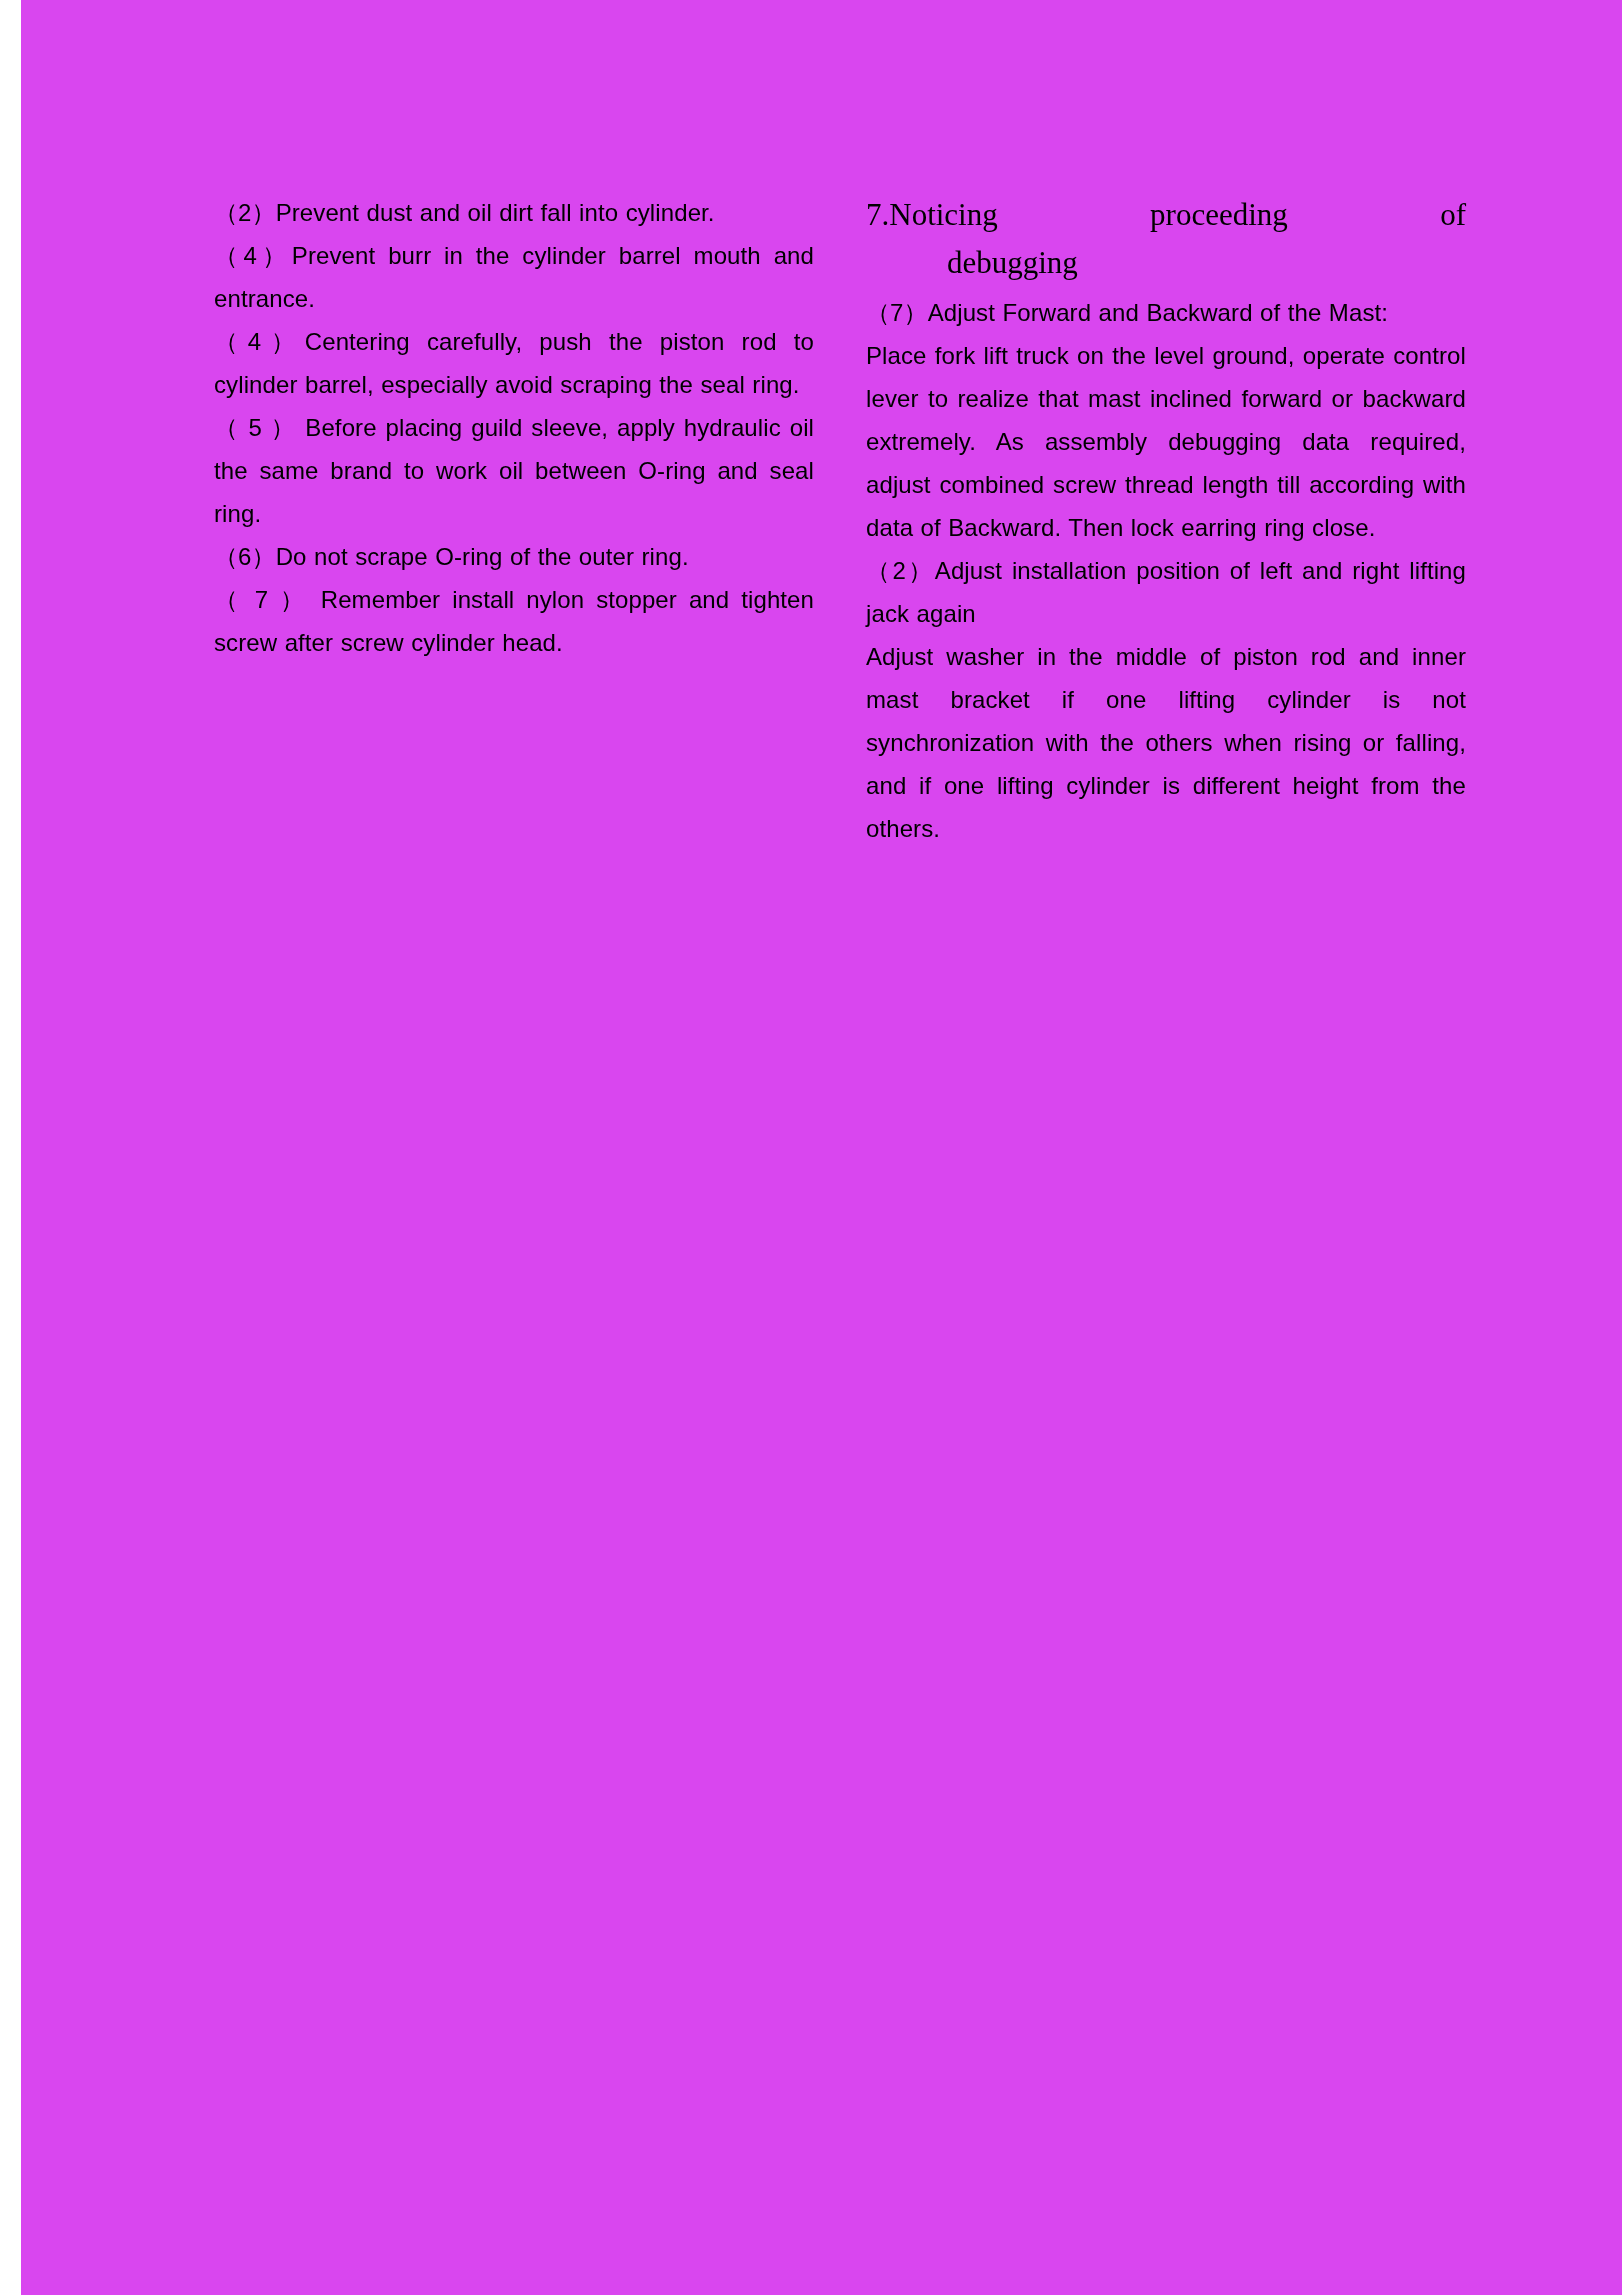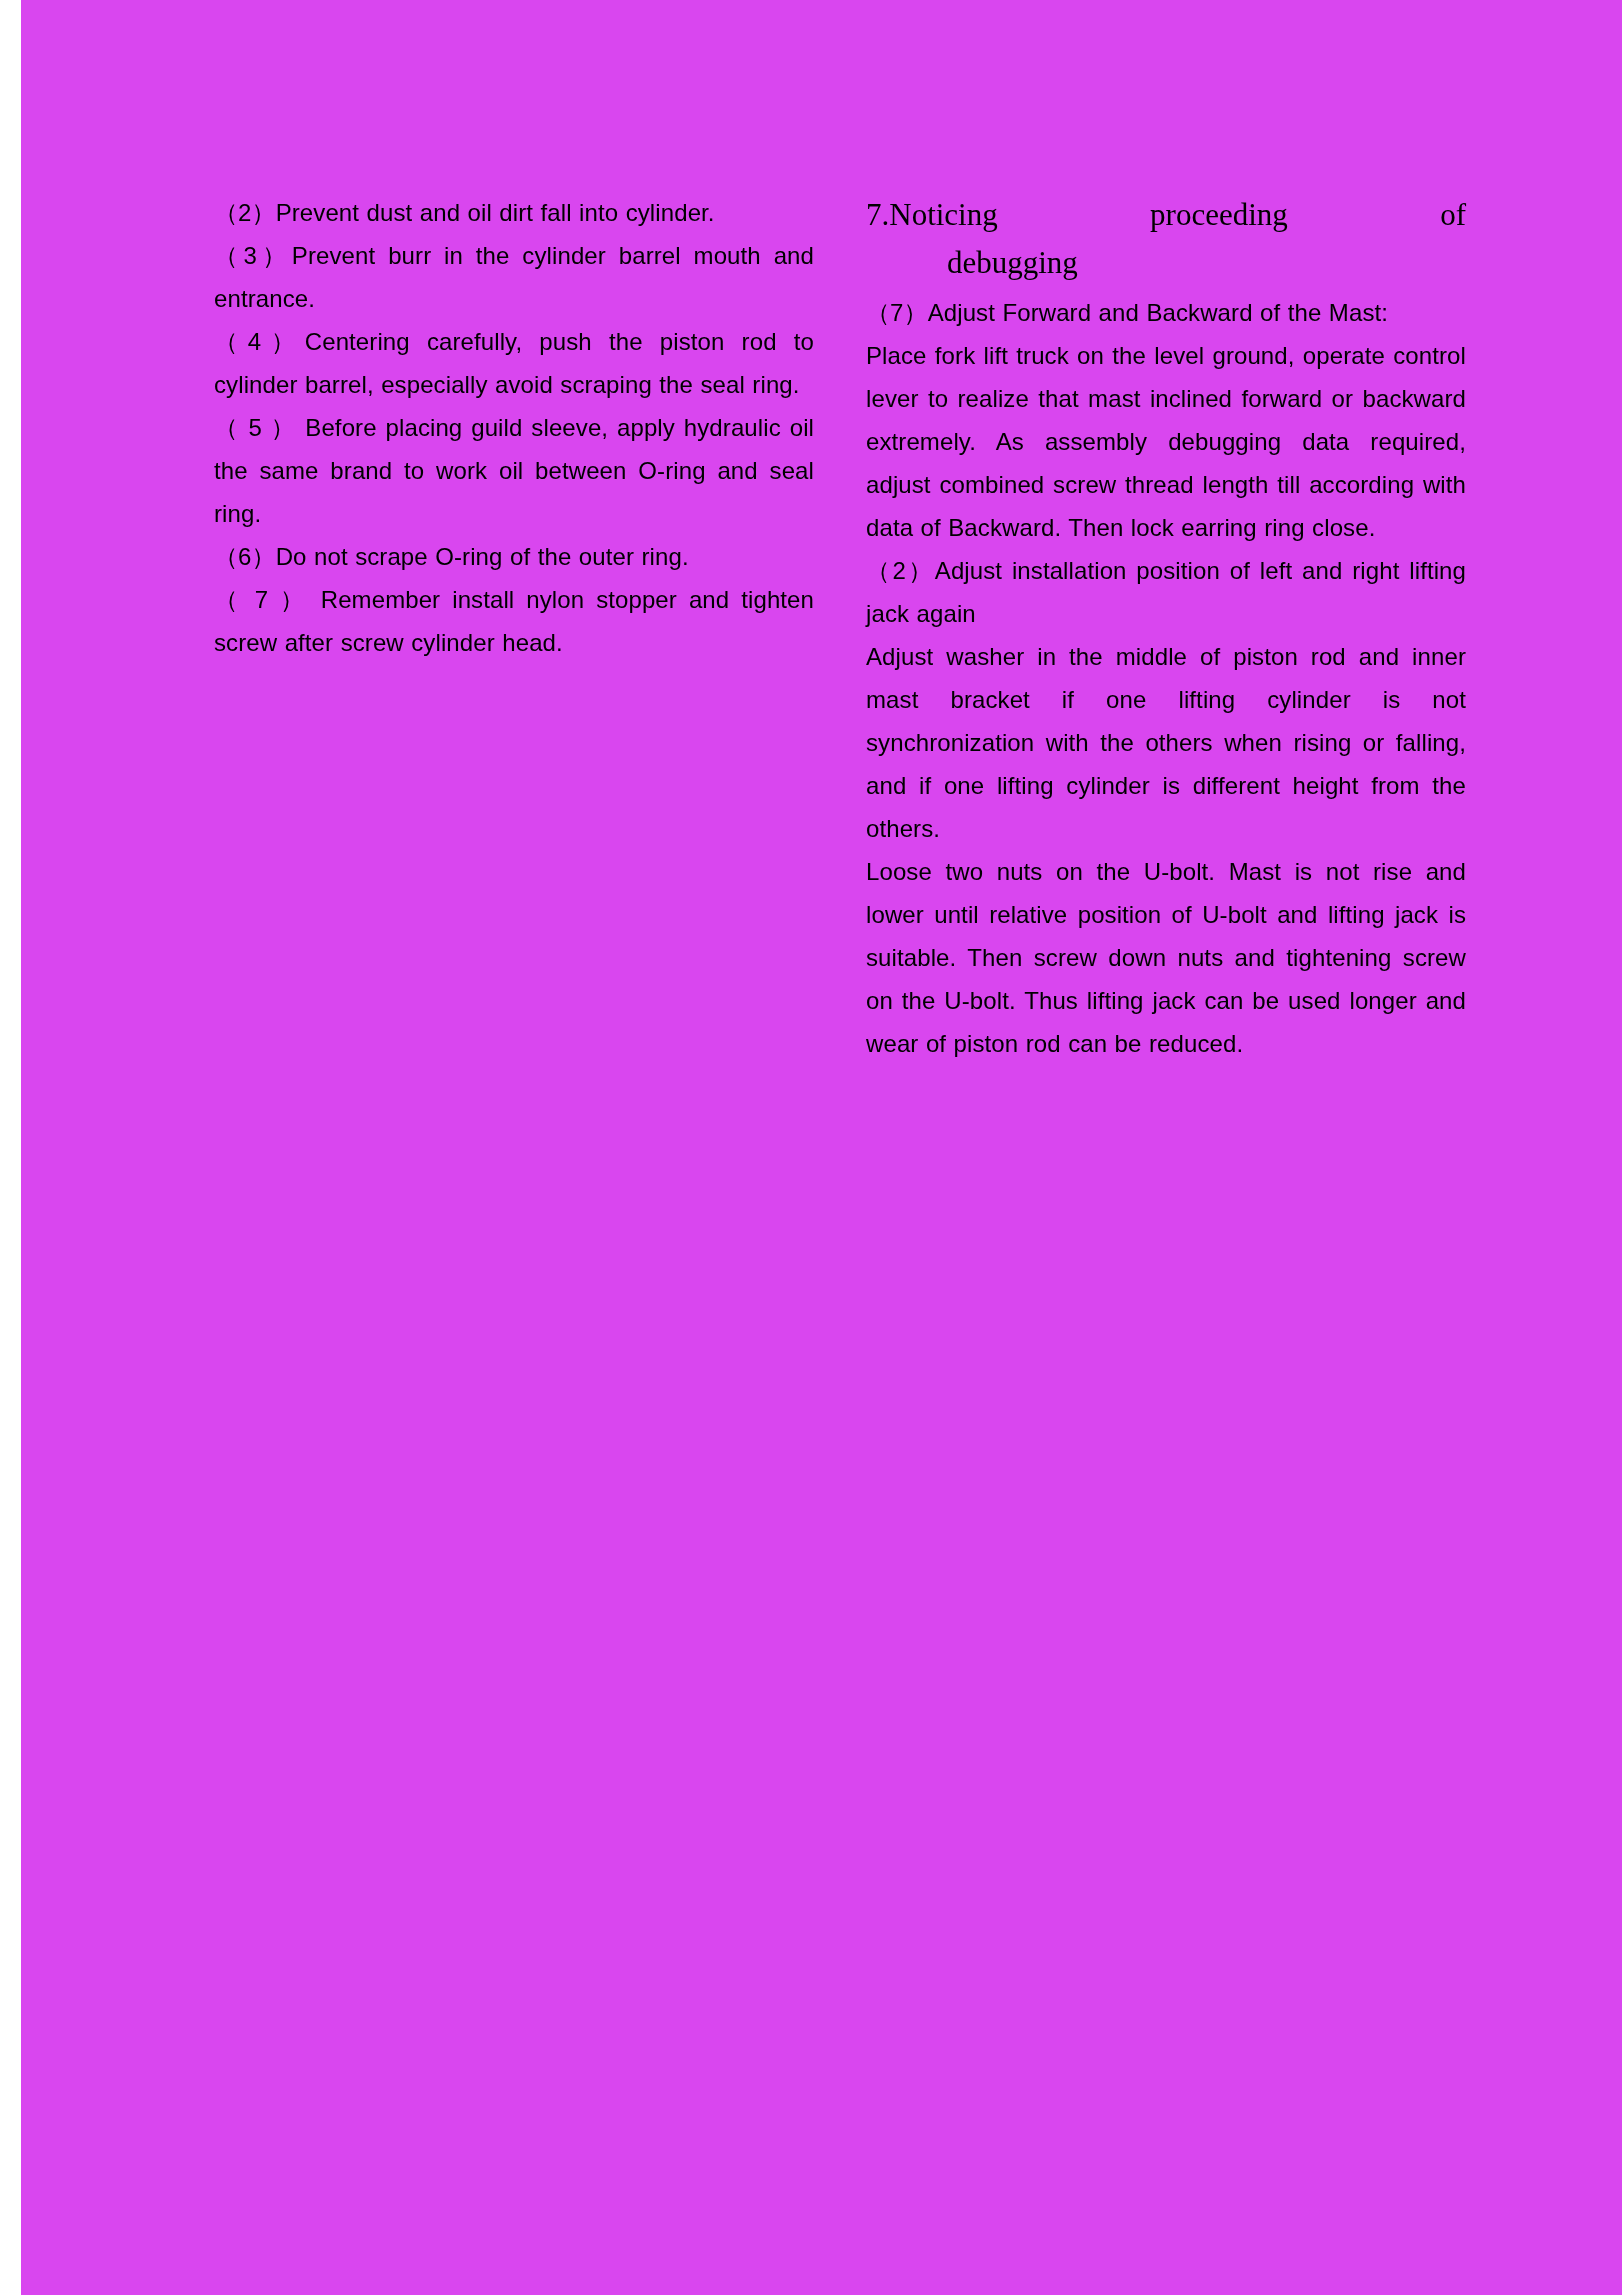--- a/index.html
+++ b/index.html
@@ -61,34 +61,33 @@
     line-height: 27px;
   }
 </style>
 </head>
 <body>
 
 <div class="page">
 
   <div class="column column-left">
     <p class="body-paragraph">（2）Prevent dust and oil dirt fall into cylinder.</p>
-    <p class="body-paragraph">（3）Prevent burr in the cylinder barrel mouth and entrance.</p>
+    <p class="body-paragraph">（4）Prevent burr in the cylinder barrel mouth and entrance.</p>
     <p class="body-paragraph">（4）Centering carefully, push the piston rod to cylinder barrel, especially avoid scraping the seal ring.</p>
     <p class="body-paragraph">（ 5 ） Before placing guild sleeve, apply hydraulic oil the same brand to work oil between O-ring and seal ring.</p>
     <p class="body-paragraph">（6）Do not scrape O-ring of the outer ring.</p>
     <p class="body-paragraph">（ 7 ） Remember install nylon stopper and tighten screw after screw cylinder head.</p>
   </div>
 
   <div class="column column-right">
     <h2 class="section-heading">
       <div class="heading-line-1">7.Noticing proceeding of</div>
       <div class="heading-line-2">debugging</div>
     </h2>
     <p class="body-paragraph">（7）Adjust Forward and Backward of the Mast:</p>
     <p class="body-paragraph">Place fork lift truck on the level ground, operate control lever to realize that mast inclined forward or backward extremely. As assembly debugging data required, adjust combined screw thread length till according with data of Backward. Then lock earring ring close.</p>
     <p class="body-paragraph">（2）Adjust installation position of left and right lifting jack again</p>
     <p class="body-paragraph">Adjust washer in the middle of piston rod and inner mast bracket if one lifting cylinder is not synchronization with the others when rising or falling, and if one lifting cylinder is different height from the others.</p>
-    <p class="body-paragraph">Loose two nuts on the U-bolt. Mast is not rise and lower until relative position of U-bolt and lifting jack is suitable. Then screw down nuts and tightening screw on the U-bolt. Thus lifting jack can be used longer and wear of piston rod can be reduced.</p>
   </div>
 
 
 </div>
 
 
 </body></html>

